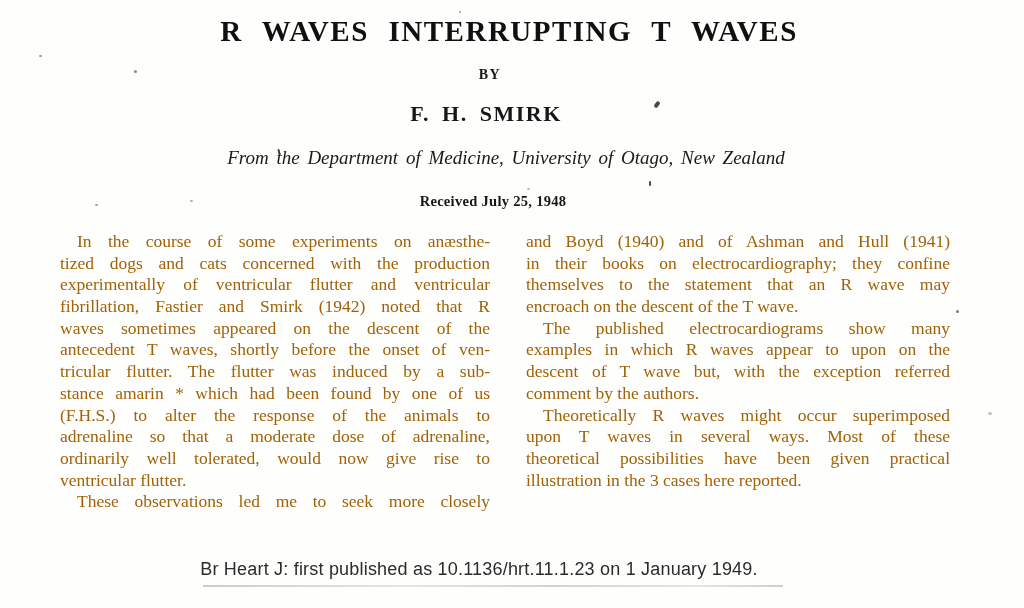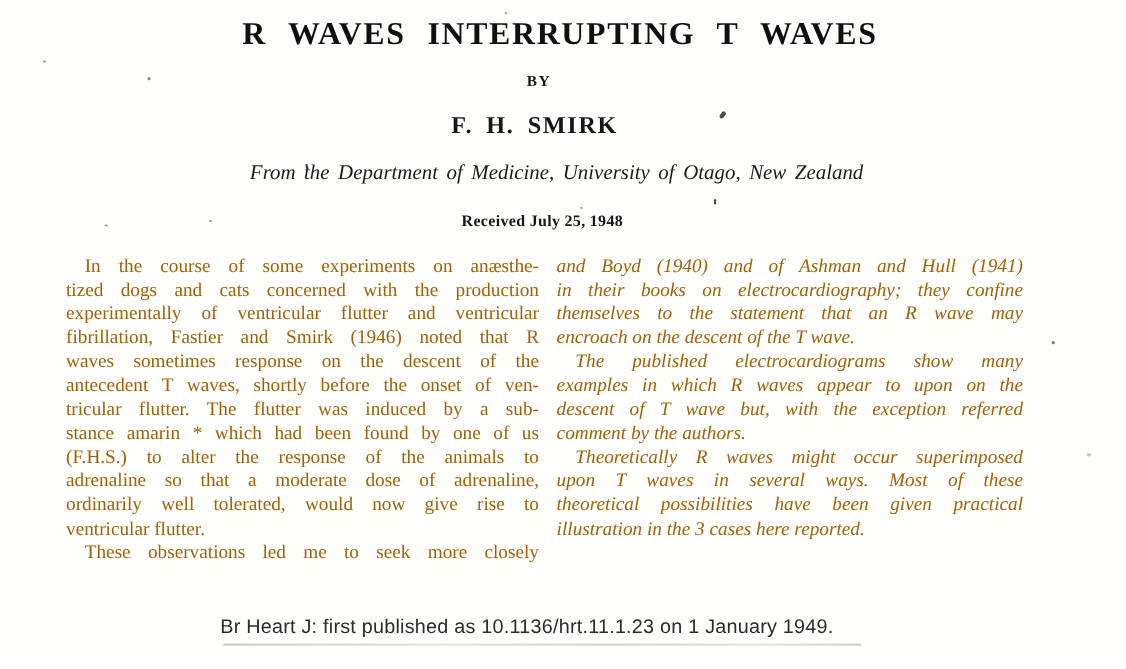--- a/index.html
+++ b/index.html
@@ -24,21 +24,21 @@
   .affiliation {
     top:147px; font-size:19px; font-style:italic; word-spacing:3px;
     transform:translateX(-6px); color:#1a1a1a;
   }
   .received {
     top:193px; font-size:14.5px; font-weight:700; letter-spacing:0.3px;
     transform:translateX(-19px);
   }
   .col { position:absolute; top:231px; font-size:17.5px; line-height:21.7px; color:#a16207; }
   .col-left  { left:60px;  width:430px; }
-  .col-right { left:506px; width:424px;font-style:italic; }
+  .col-right { left:526px; width:424px; }
   .line { height:21.7px; }
   .line.just { text-align:justify; text-align-last:justify; }
   .line.indent { text-indent:17px; }
   .footer {
     position:absolute; top:559px; left:0; width:1024px; text-align:center;
     transform:translateX(-33px);
     font-family:"Liberation Sans", sans-serif; font-size:18px;
     letter-spacing:0.2px; color:#2b2b2b; white-space:nowrap;
   }
   .bottom-rule {
@@ -76,22 +76,22 @@
   <div class="center-line author">F. H. SMIRK</div>
 
   <div class="center-line affiliation">From the Department of Medicine, University of Otago, New Zealand</div>
 
   <div class="center-line received">Received July 25, 1948</div>
 
   <div class="col col-left" id="col-left">
       <div class="line indent just">In the course of some experiments on anæsthe-</div>
       <div class="line just">tized dogs and cats concerned with the production</div>
       <div class="line just">experimentally of ventricular flutter and ventricular</div>
-      <div class="line just">fibrillation, Fastier and Smirk (1946) noted that R</div>
-      <div class="line just">waves sometimes response on the descent of the</div>
+      <div class="line just">fibrillation, Fastier and Smirk (1942) noted that R</div>
+      <div class="line just">waves sometimes appeared on the descent of the</div>
       <div class="line just">antecedent T waves, shortly before the onset of ven-</div>
       <div class="line just">tricular flutter.  The flutter was induced by a sub-</div>
       <div class="line just">stance amarin * which had been found by one of us</div>
       <div class="line just">(F.H.S.) to alter the response of the animals to</div>
       <div class="line just">adrenaline so that a moderate dose of adrenaline,</div>
       <div class="line just">ordinarily well tolerated, would now give rise to</div>
       <div class="line">ventricular flutter.</div>
       <div class="line indent just">These observations led me to seek more closely</div>
     </div>
 

